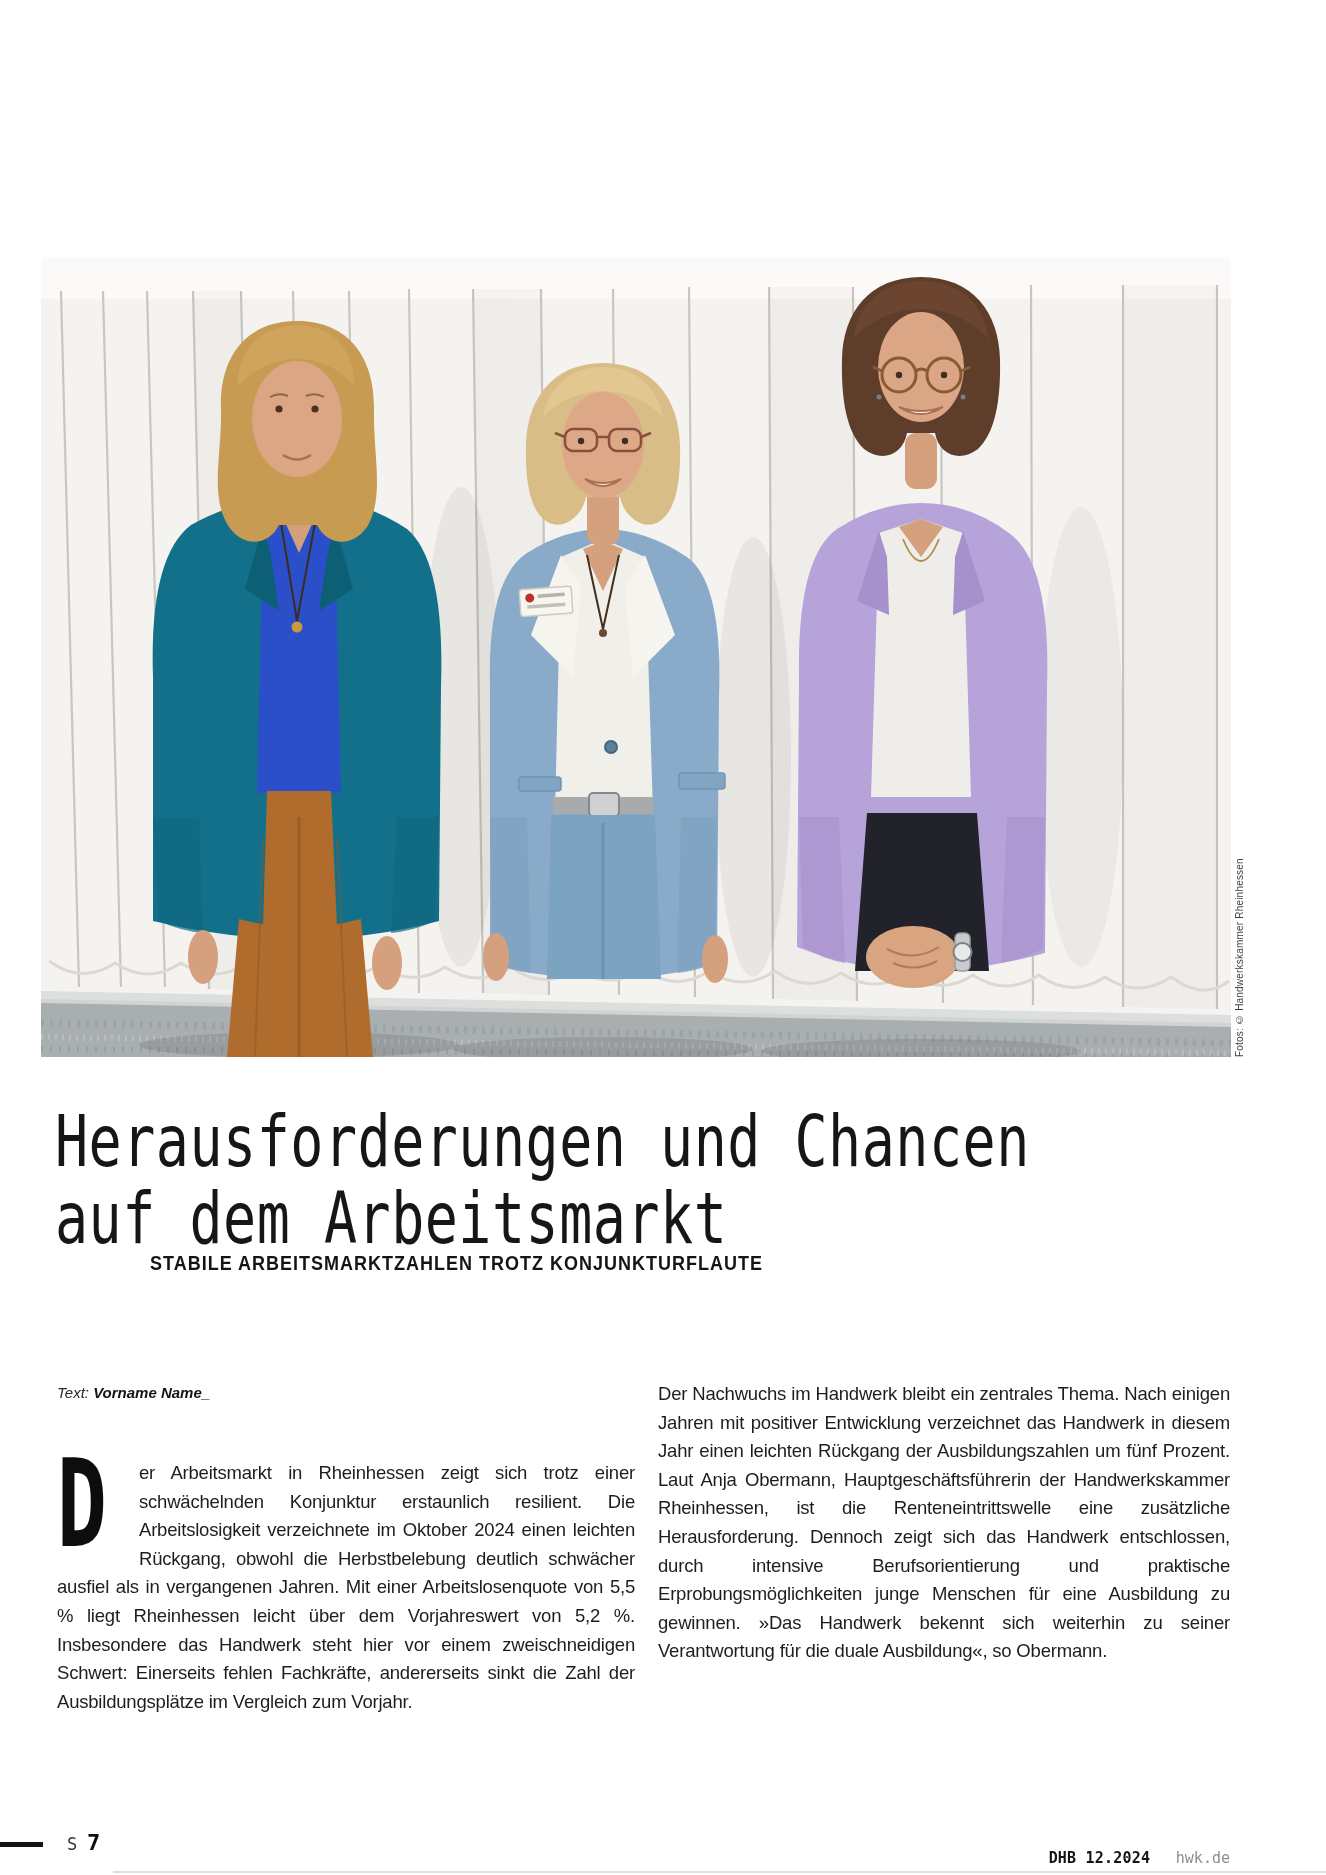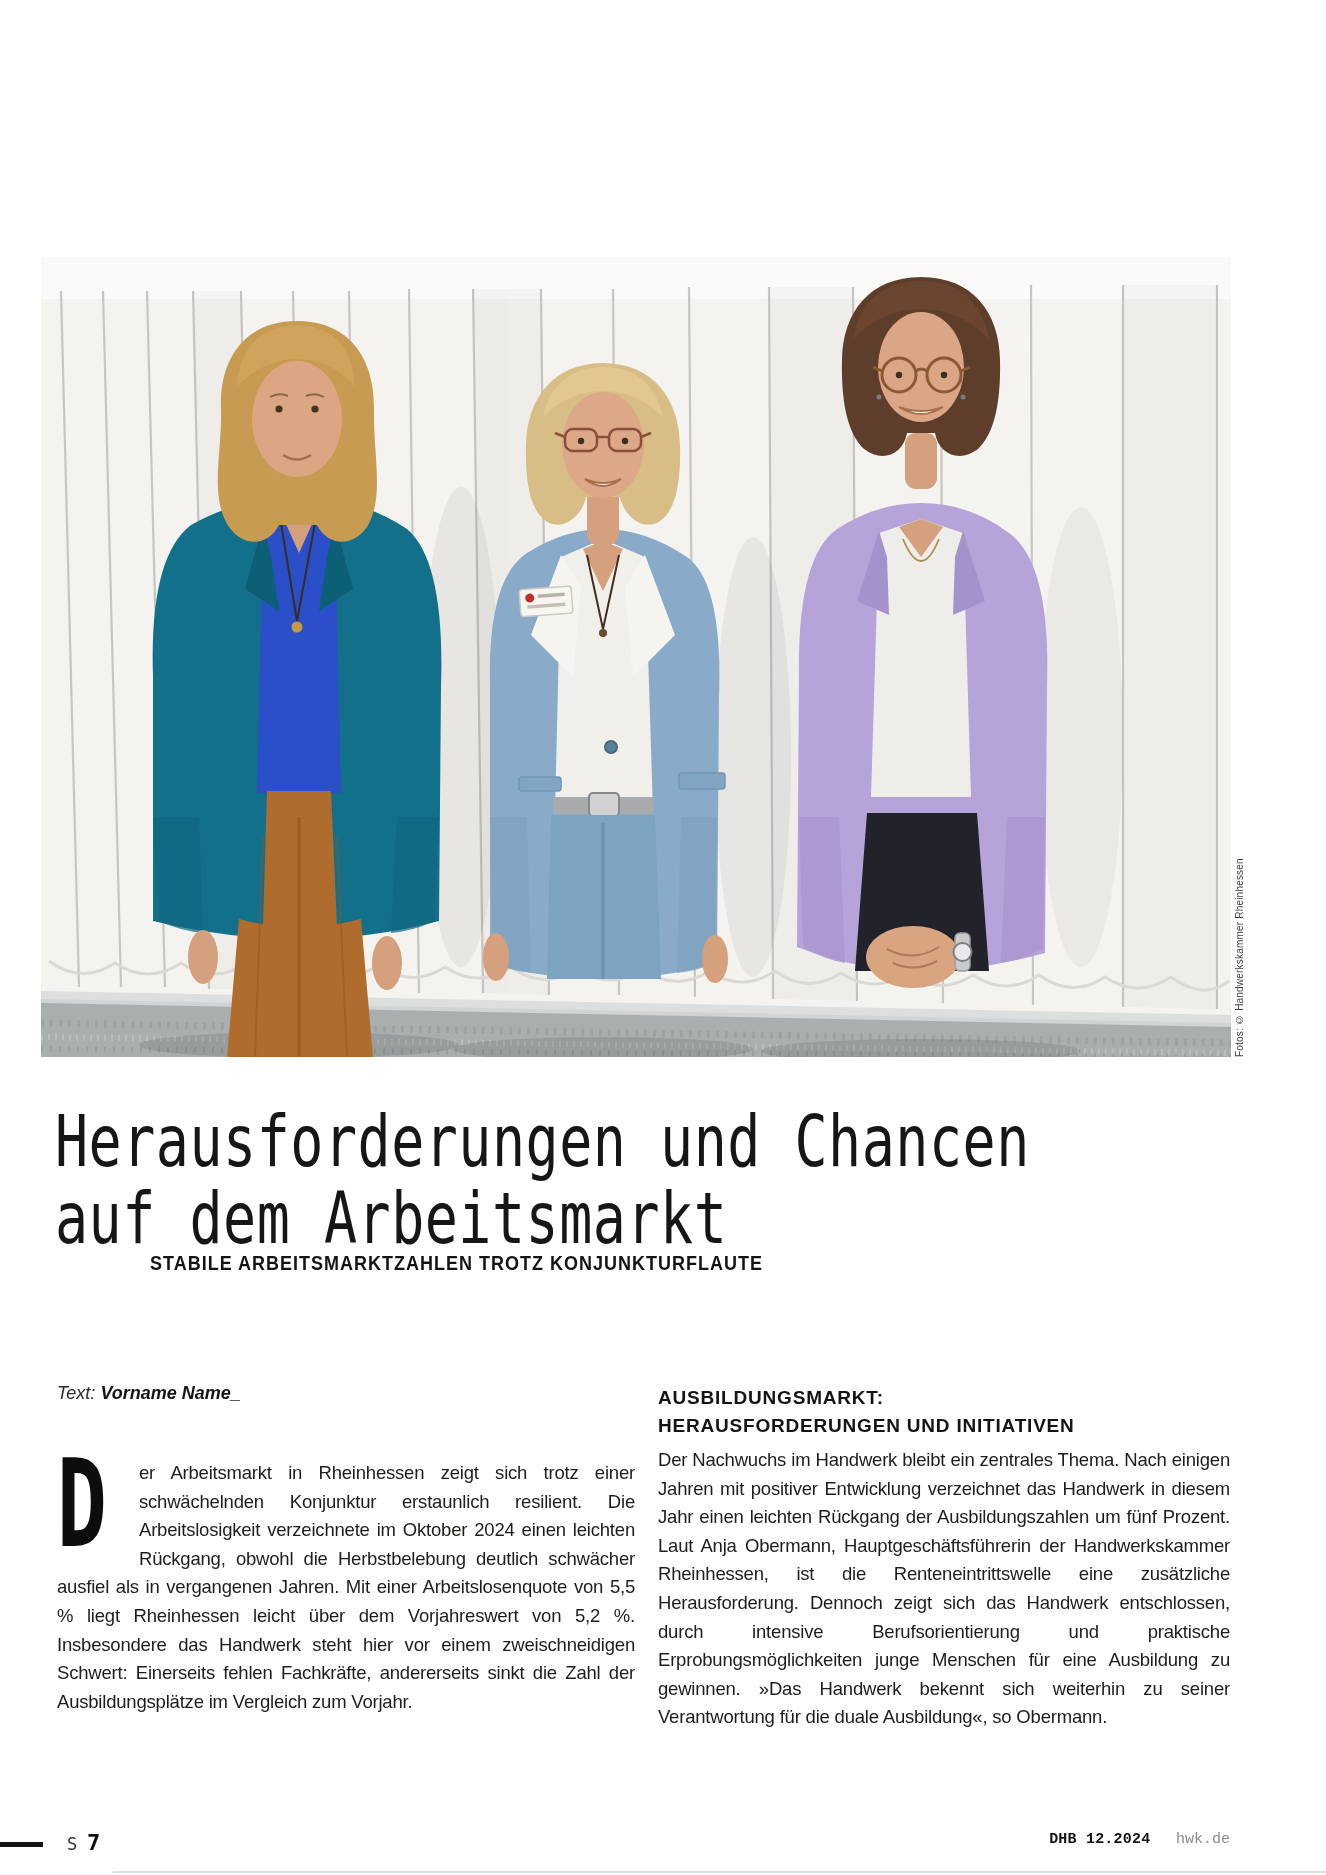--- a/index.html
+++ b/index.html
@@ -21,37 +21,37 @@
   .hl-2{top:1177px;}
 
   .subhead{position:absolute;left:150px;top:1252px;font-weight:bold;font-size:18px;letter-spacing:1px;
         color:#141414;transform:scaleY(1.12);transform-origin:0 0;white-space:nowrap;}
 
   
   .col{position:absolute;top:1380px;}
   .col-left{left:57px;width:578px;}
   .col-right{left:658px;width:572px;}
 
-  .byline{margin:3px 0 56px 0;font-size:18px;line-height:20px;font-style:italic;color:#2a2a28;}
+  .byline{margin:3px 0 56px 0;font-size:15px;line-height:20px;font-style:italic;color:#2a2a28;}
   .byline .byline-name{font-weight:bold;color:#141414;}
 
   .bodytext{margin:0;font-size:18.5px;line-height:28.6px;text-align:justify;letter-spacing:-.2px;color:#1d1d1b;}
 
   .dropcap{float:left;width:70px;height:86px;margin:2px 12px 0 0;overflow:visible;
         font-family:"DejaVu Sans Mono",monospace;font-weight:bold;font-size:122px;line-height:86px;
         color:#0d0d0d;transform:scaleX(.68);transform-origin:0 50%;}
 
   .col-right h2{margin:4px 0 6px 0;font-size:19px;line-height:28px;font-weight:bold;letter-spacing:.8px;color:#141414;}
 
   
   .footer{position:absolute;left:0;top:1830px;width:1326px;height:34px;font-family:"DejaVu Sans Mono",monospace;}
   .footer-dash{position:absolute;left:0;top:12px;width:43px;height:5px;background:#141414;}
   .pg-s{position:absolute;left:67px;top:4px;font-size:17px;color:#333;}
   .pg-num{position:absolute;left:87px;top:0;font-size:22px;font-weight:bold;color:#0f0f0f;letter-spacing:-.5px;}
-  .footer-right{position:absolute;right:96px;top:0;white-space:nowrap;font-family:Liberation Mono, monospace;}
+  .footer-right{position:absolute;right:96px;top:18px;white-space:nowrap;}
   .issue{font-size:15px;font-weight:bold;color:#141414;letter-spacing:.2px;}
   .site{font-size:15px;color:#8d8d8d;margin-left:16px;}
   .bottom-hairline{position:absolute;left:113px;top:1871px;width:1213px;height:2px;background:#dedede;}
 </style>
 </head>
 <body>
 
 <div class="page">
 
   <figure class="photo">
@@ -224,24 +224,20 @@
     <p class="byline">
       <span class="byline-label">Text:</span>
       <span class="byline-name">Vorname Name_</span>
     </p>
     <p class="bodytext">
       <span class="dropcap">D</span><span>er Arbeitsmarkt in Rheinhessen zeigt sich trotz einer schwächelnden Konjunktur erstaunlich resilient. Die Arbeitslosigkeit verzeichnete im Oktober 2024 einen leichten Rückgang, obwohl die Herbstbelebung deutlich schwächer ausfiel als in vergangenen Jahren. Mit einer Arbeitslosenquote von 5,5 % liegt Rheinhessen leicht über dem Vorjahreswert von 5,2 %. Insbesondere das Handwerk steht hier vor einem zweischneidigen Schwert: Einerseits fehlen Fachkräfte, andererseits sinkt die Zahl der Ausbildungsplätze im Vergleich zum Vorjahr.</span>
     </p>
   </div>
 
   <div class="col col-right">
-    <h2>
-      <span>AUSBILDUNGSMARKT:</span><br>
-      <span>HERAUSFORDERUNGEN UND INITIATIVEN</span>
-    </h2>
     <p class="bodytext">Der Nachwuchs im Handwerk bleibt ein zentrales Thema. Nach einigen Jahren mit positiver Entwicklung verzeichnet das Handwerk in diesem Jahr einen leichten Rückgang der Ausbildungszahlen um fünf Prozent. Laut Anja Obermann, Hauptgeschäftsführerin der Handwerkskammer Rheinhessen, ist die Renteneintrittswelle eine zusätzliche Herausforderung. Dennoch zeigt sich das Handwerk entschlossen, durch intensive Berufsorientierung und praktische Erprobungsmöglichkeiten junge Menschen für eine Ausbildung zu gewinnen. »Das Handwerk bekennt sich weiterhin zu seiner Verantwortung für die duale Ausbildung«, so Obermann.</p>
   </div>
 
   <div class="footer">
     <span class="footer-dash"></span>
     <span class="pg-s">S</span>
     <span class="pg-num">7</span>
     <span class="footer-right">
       <span class="issue">DHB 12.2024</span>
       <span class="site">hwk.de</span>

